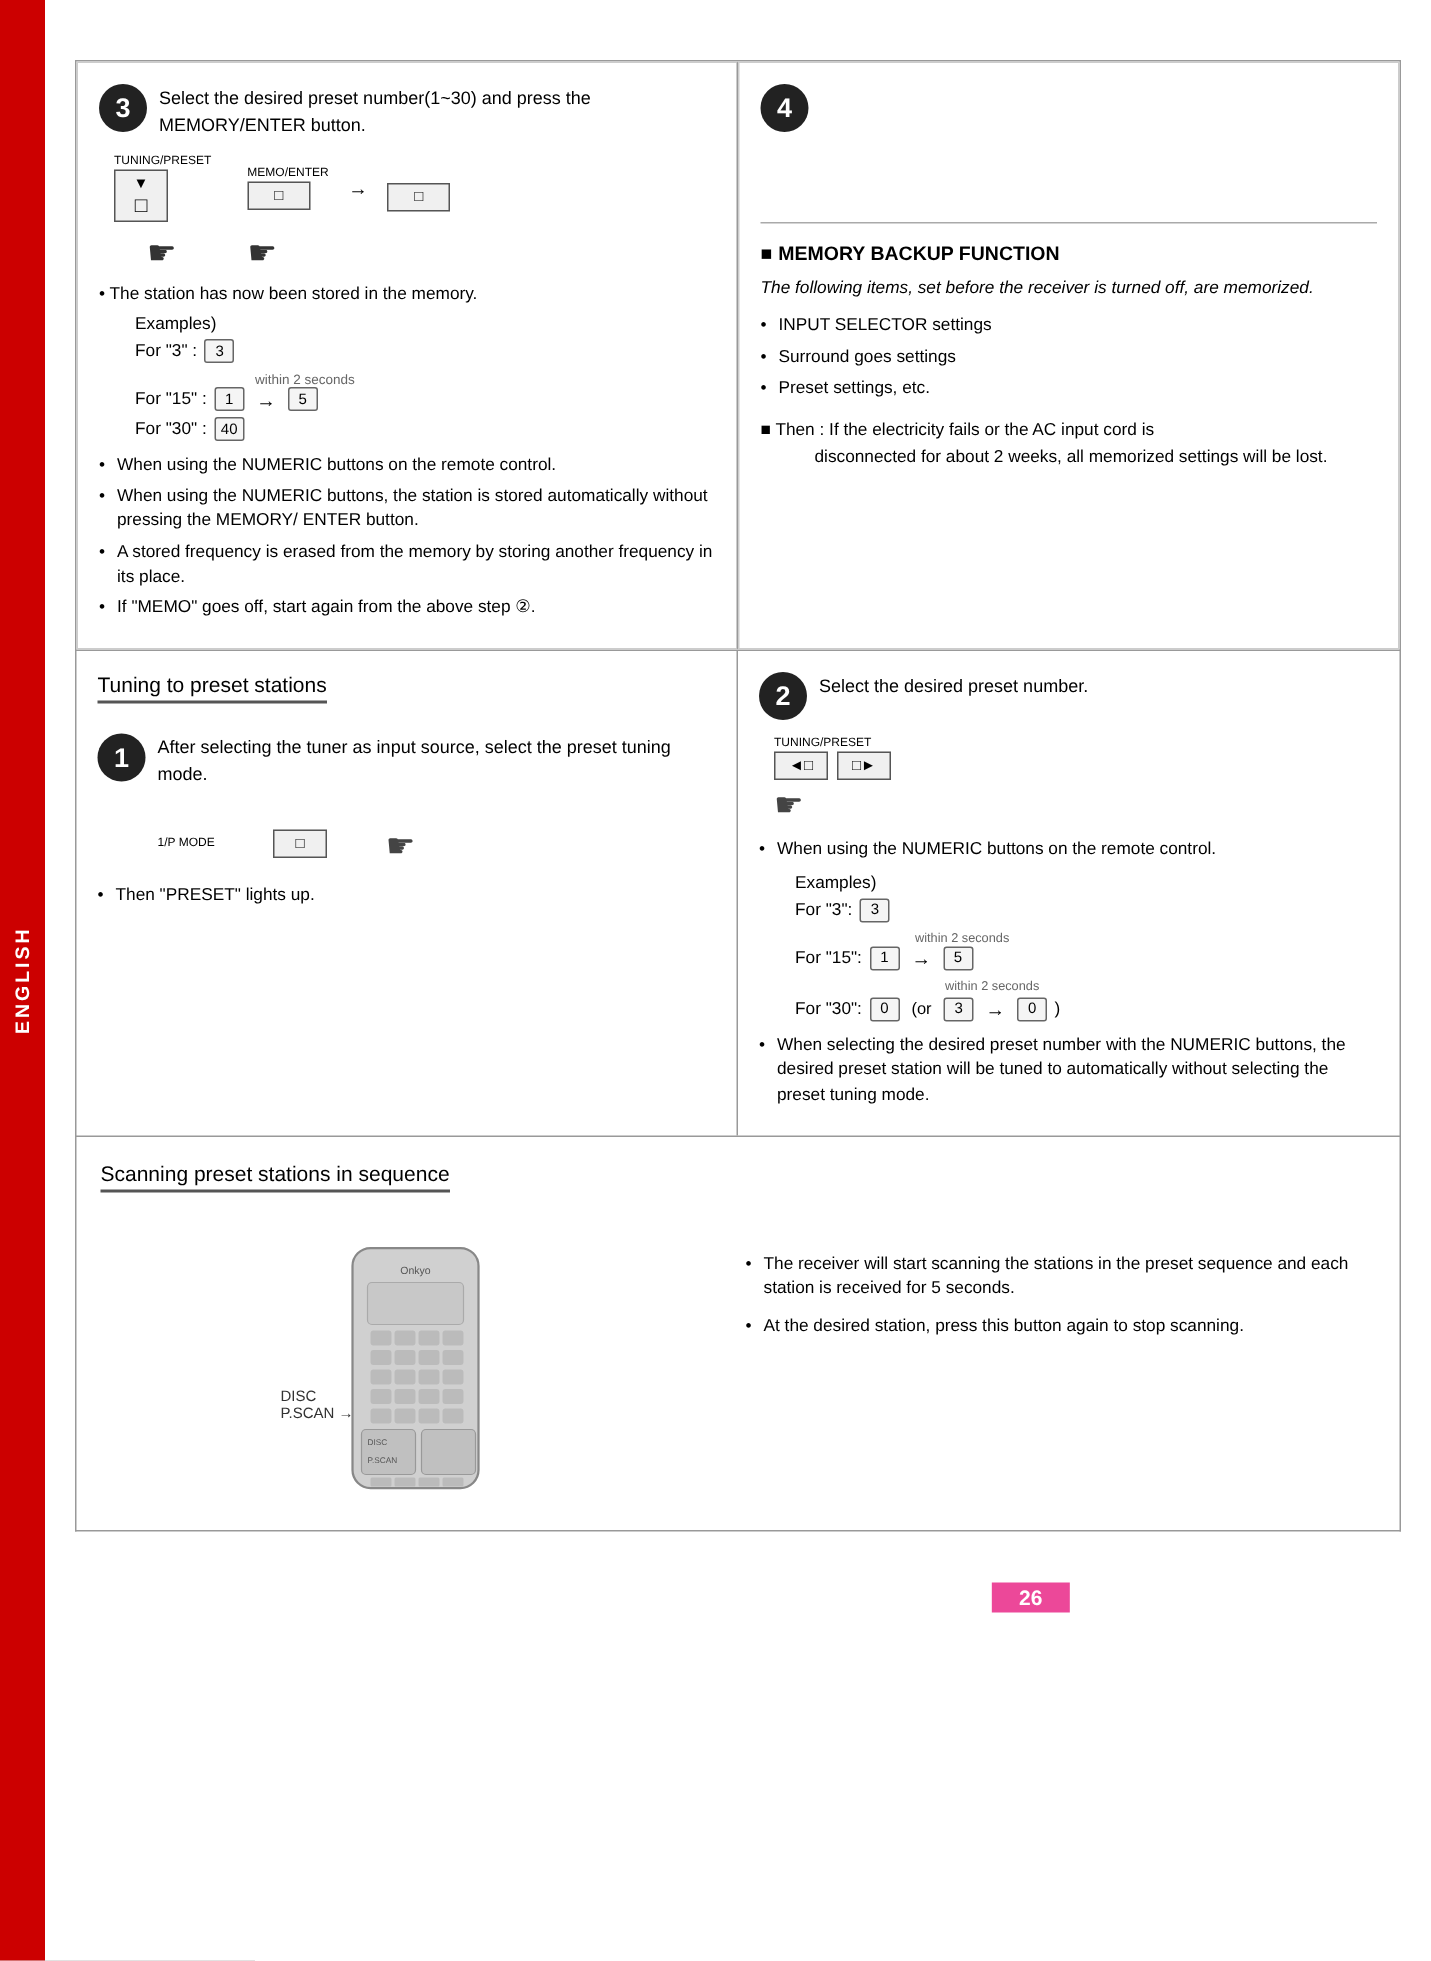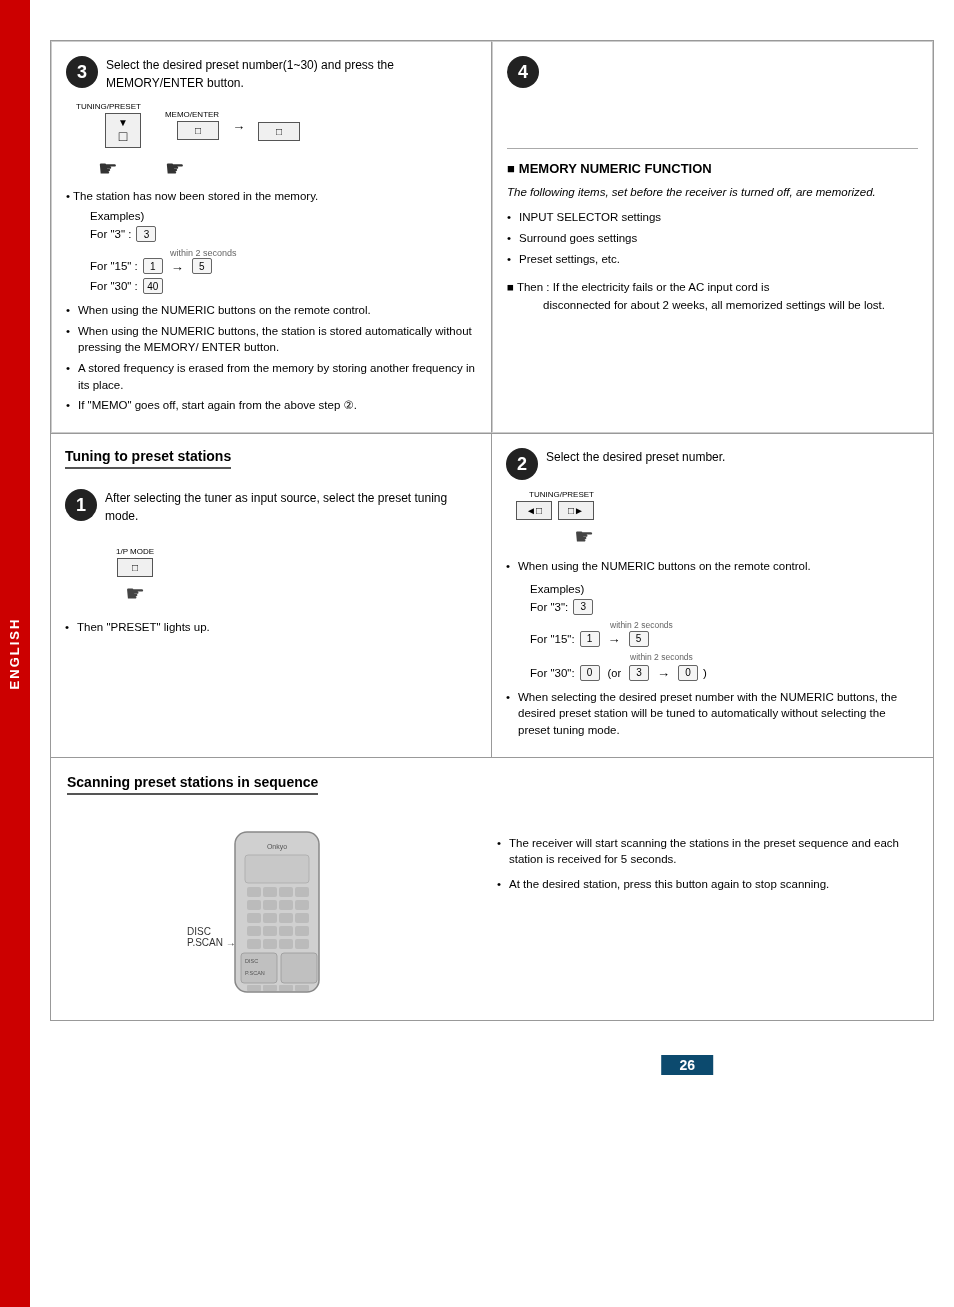--- a/index.html
+++ b/index.html
@@ -148,21 +148,21 @@
       font-size: 13px;
       margin-bottom: 8px;
       border-bottom: none;
     }
     .backup-title::before {
       content: "■";
       margin-right: 4px;
     }
     
     .section-heading {
-      font-weight: bold;
+      font-weight: normal;
       font-size: 14px;
       border-bottom: 2px solid #555;
       margin-bottom: 10px;
       padding-bottom: 3px;
       display: inline-block;
       text-align: right;
     }
     .bottom-grid {
       display: grid;
       grid-template-columns: 1fr 1fr;
@@ -186,37 +186,37 @@
       grid-template-columns: 1fr 1fr;
       gap: 10px;
       margin-top: 12px;
     }
     
     .page-number {
       text-align: center;
       font-size: 14px;
       font-weight: bold;
       margin-top: 18px;
-      background: #0c4a6e;
+      background: #ec4899;
       color: #fff;
       display: inline-block;
       padding: 2px 18px;
       margin-left: 50%;
       transform: translateX(-50%);
     }
     .tuning-preset-label {
       font-size: 8px;
       text-align: center;
       margin-bottom: 2px;
       white-space: nowrap;
     }
     .btn-col {
       display: flex;
       flex-direction: column;
-      align-items: flex-end;
+      align-items: flex-start;
     }
     .small-arrow {
       display: inline-block;
       margin: 0 3px;
       font-size: 13px;
     }
     .note-text {
       font-size: 11.5px;
       line-height: 1.5;
     }
@@ -297,21 +297,21 @@
 
       <div class="cell">
 
         <div class="step-header">
           <div class="step-circle">4</div>
         </div>
 
         <div style="height: 30px;"></div>
 
         <div style="border-top: 1px solid #aaa; padding-top: 12px; margin-top: 20px;">
-          <div class="backup-title">MEMORY NUMERIC FUNCTION</div>
+          <div class="backup-title">MEMORY BACKUP FUNCTION</div>
           <p class="note-text" style="margin-bottom:6px;font-style:italic;">The following items, set before the receiver is turned off, are memorized.</p>
           <ul class="bullet-list">
             <li>INPUT SELECTOR settings</li>
             <li>Surround goes settings</li>
             <li>Preset settings, etc.</li>
           </ul>
           <div style="margin-top:12px;font-size:11.5px;line-height:1.55;">
             <span>■ Then : If the electricity fails or the AC input cord is</span><br>
             <span class="indent-note">disconnected for about 2 weeks, all memorized settings will be lost.</span>
           </div>
@@ -322,21 +322,21 @@
     <div class="bottom-grid">
 
       <div class="bottom-cell bottom-cell-left">
         <div class="section-heading">Tuning to preset stations</div>
         <div style="margin-top:10px;">
           <div class="step-header">
             <div class="step-circle">1</div>
             <span class="step-header-text">After selecting the tuner as input source, select the preset tuning mode.</span>
           </div>
 
-          <div style="margin: 22px 0 0 40px; display:flex; flex-direction:column; align-items:center; width:60px;">
+          <div style="margin: 22px 0 0 40px; display:flex; flex-direction:row; align-items:center; width:60px;gap:39px;">
             <div class="tuning-preset-label">1/P MODE</div>
             <div class="btn-box" style="width:36px;">□</div>
             <div style="margin-top:4px;font-size:22px;color:#444;">☛</div>
           </div>
 
           <ul class="bullet-list" style="margin-top:12px;">
             <li>Then "PRESET" lights up.</li>
           </ul>
         </div>
       </div>

